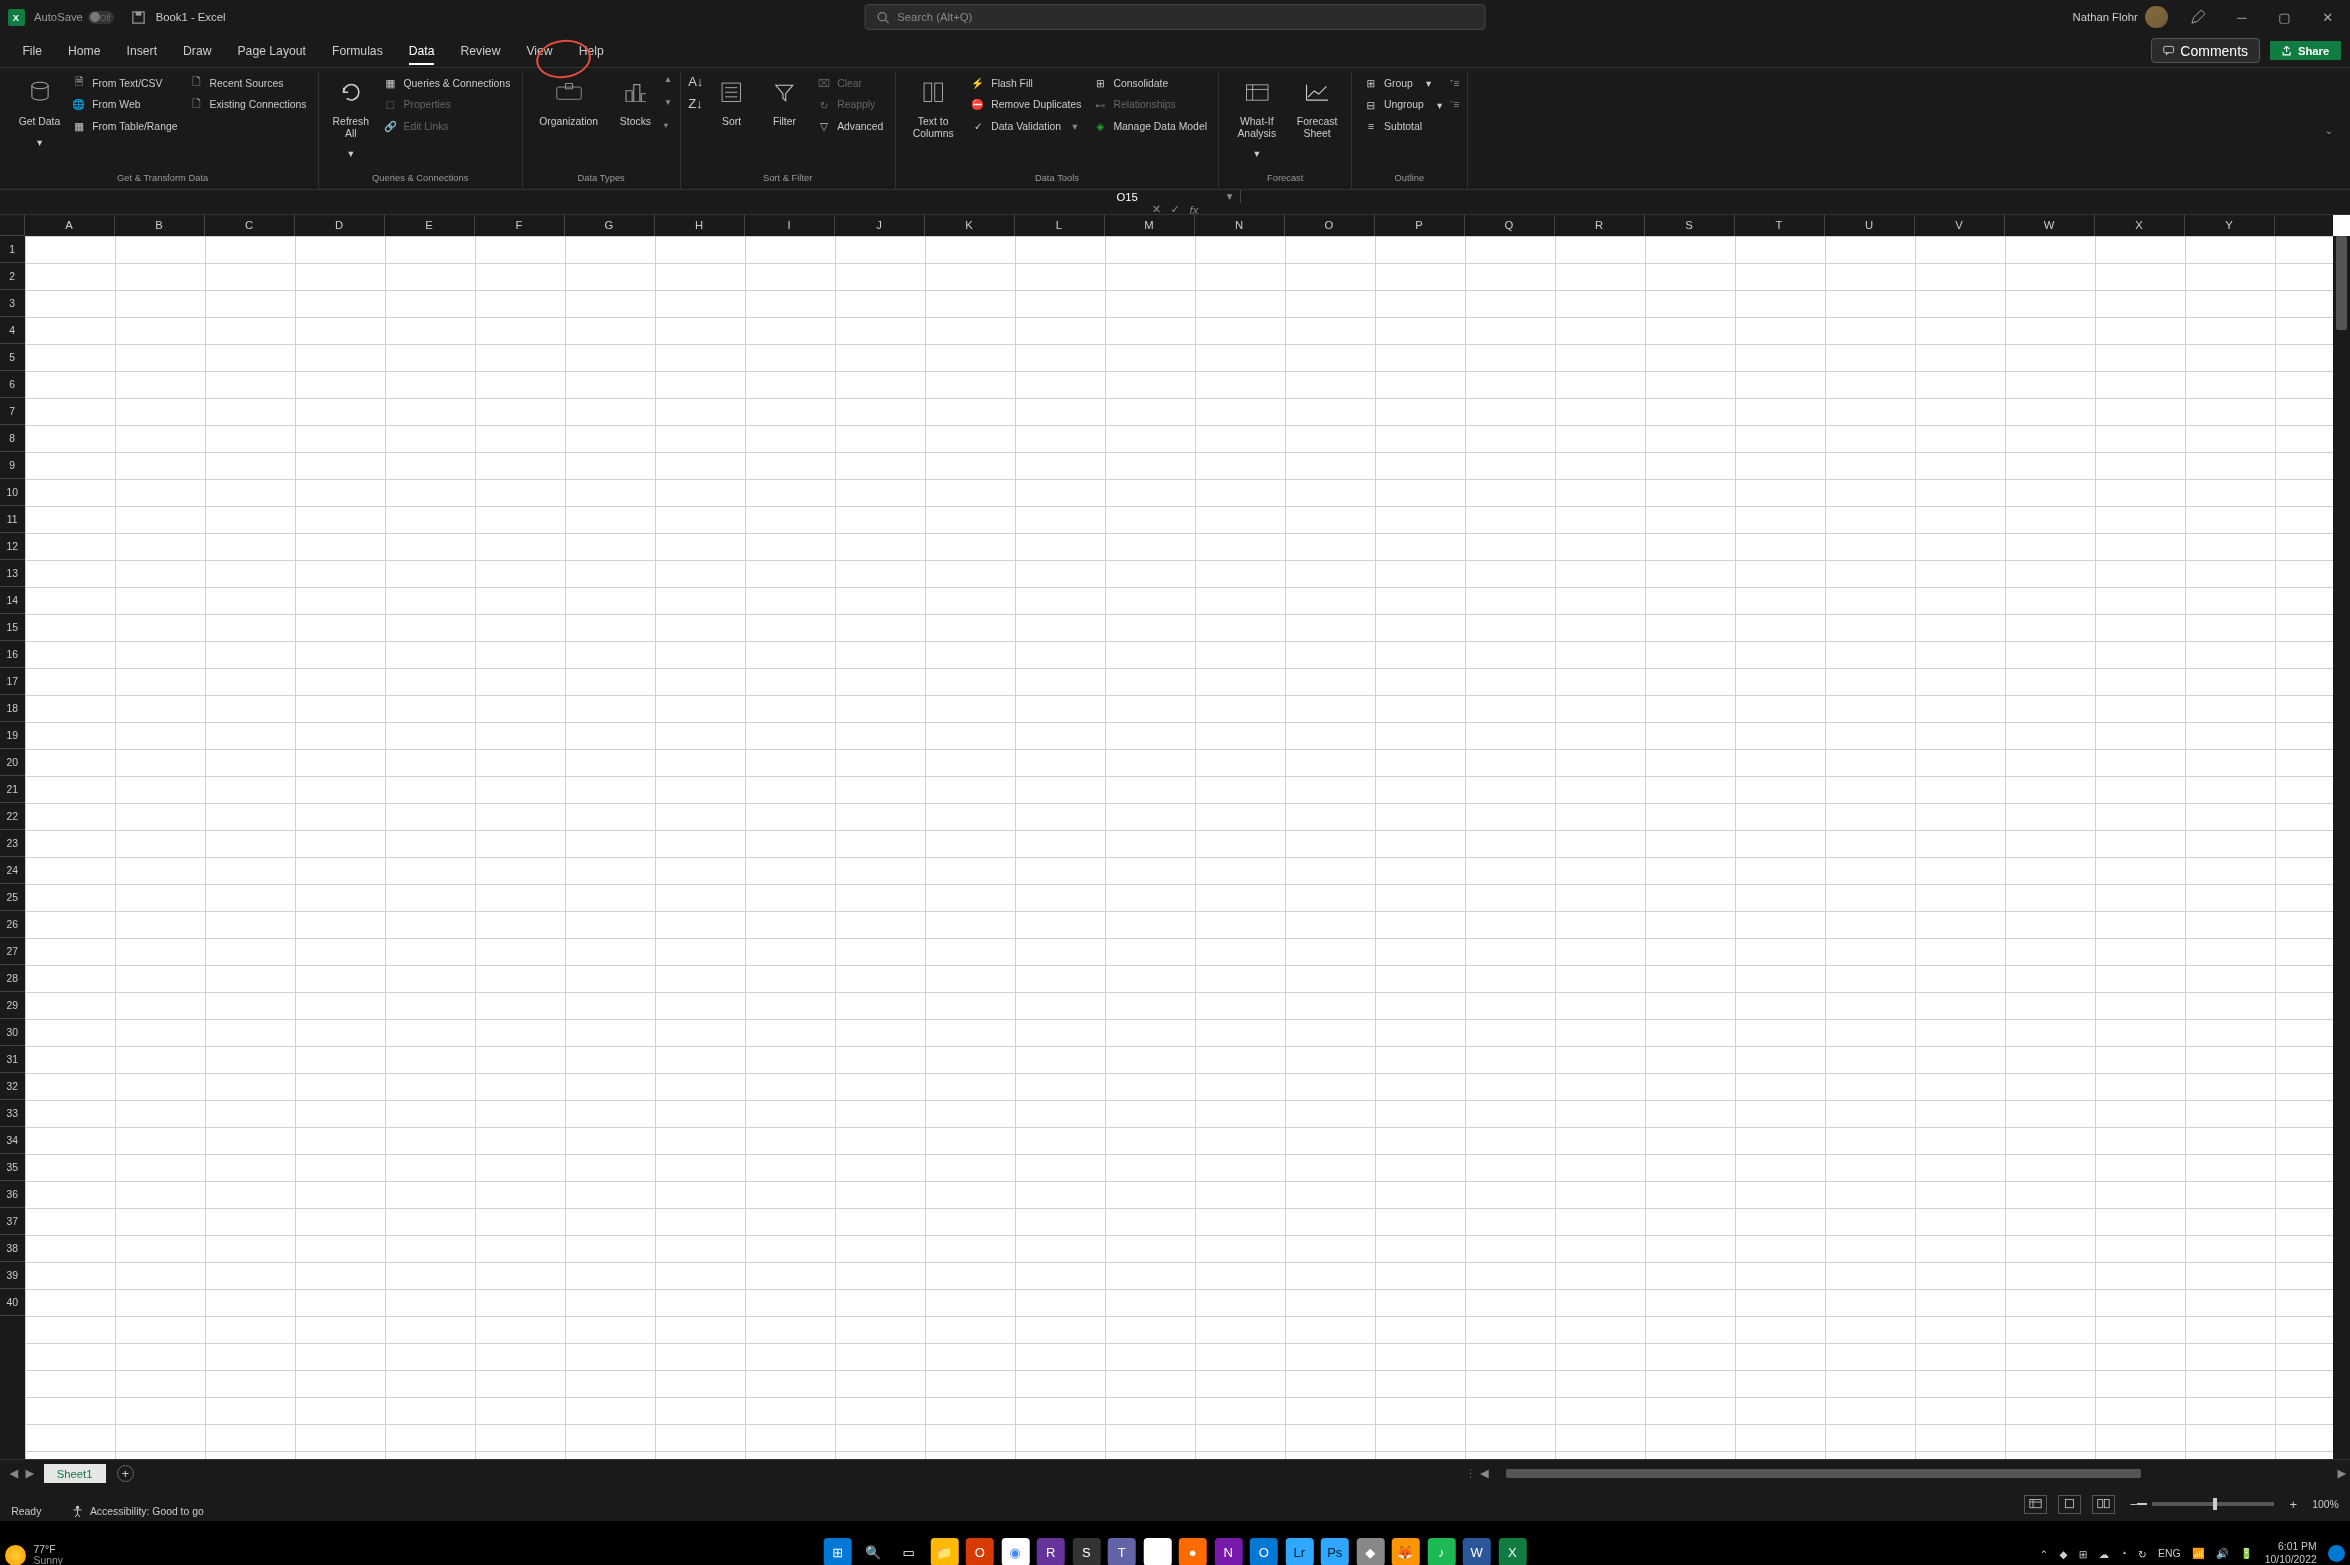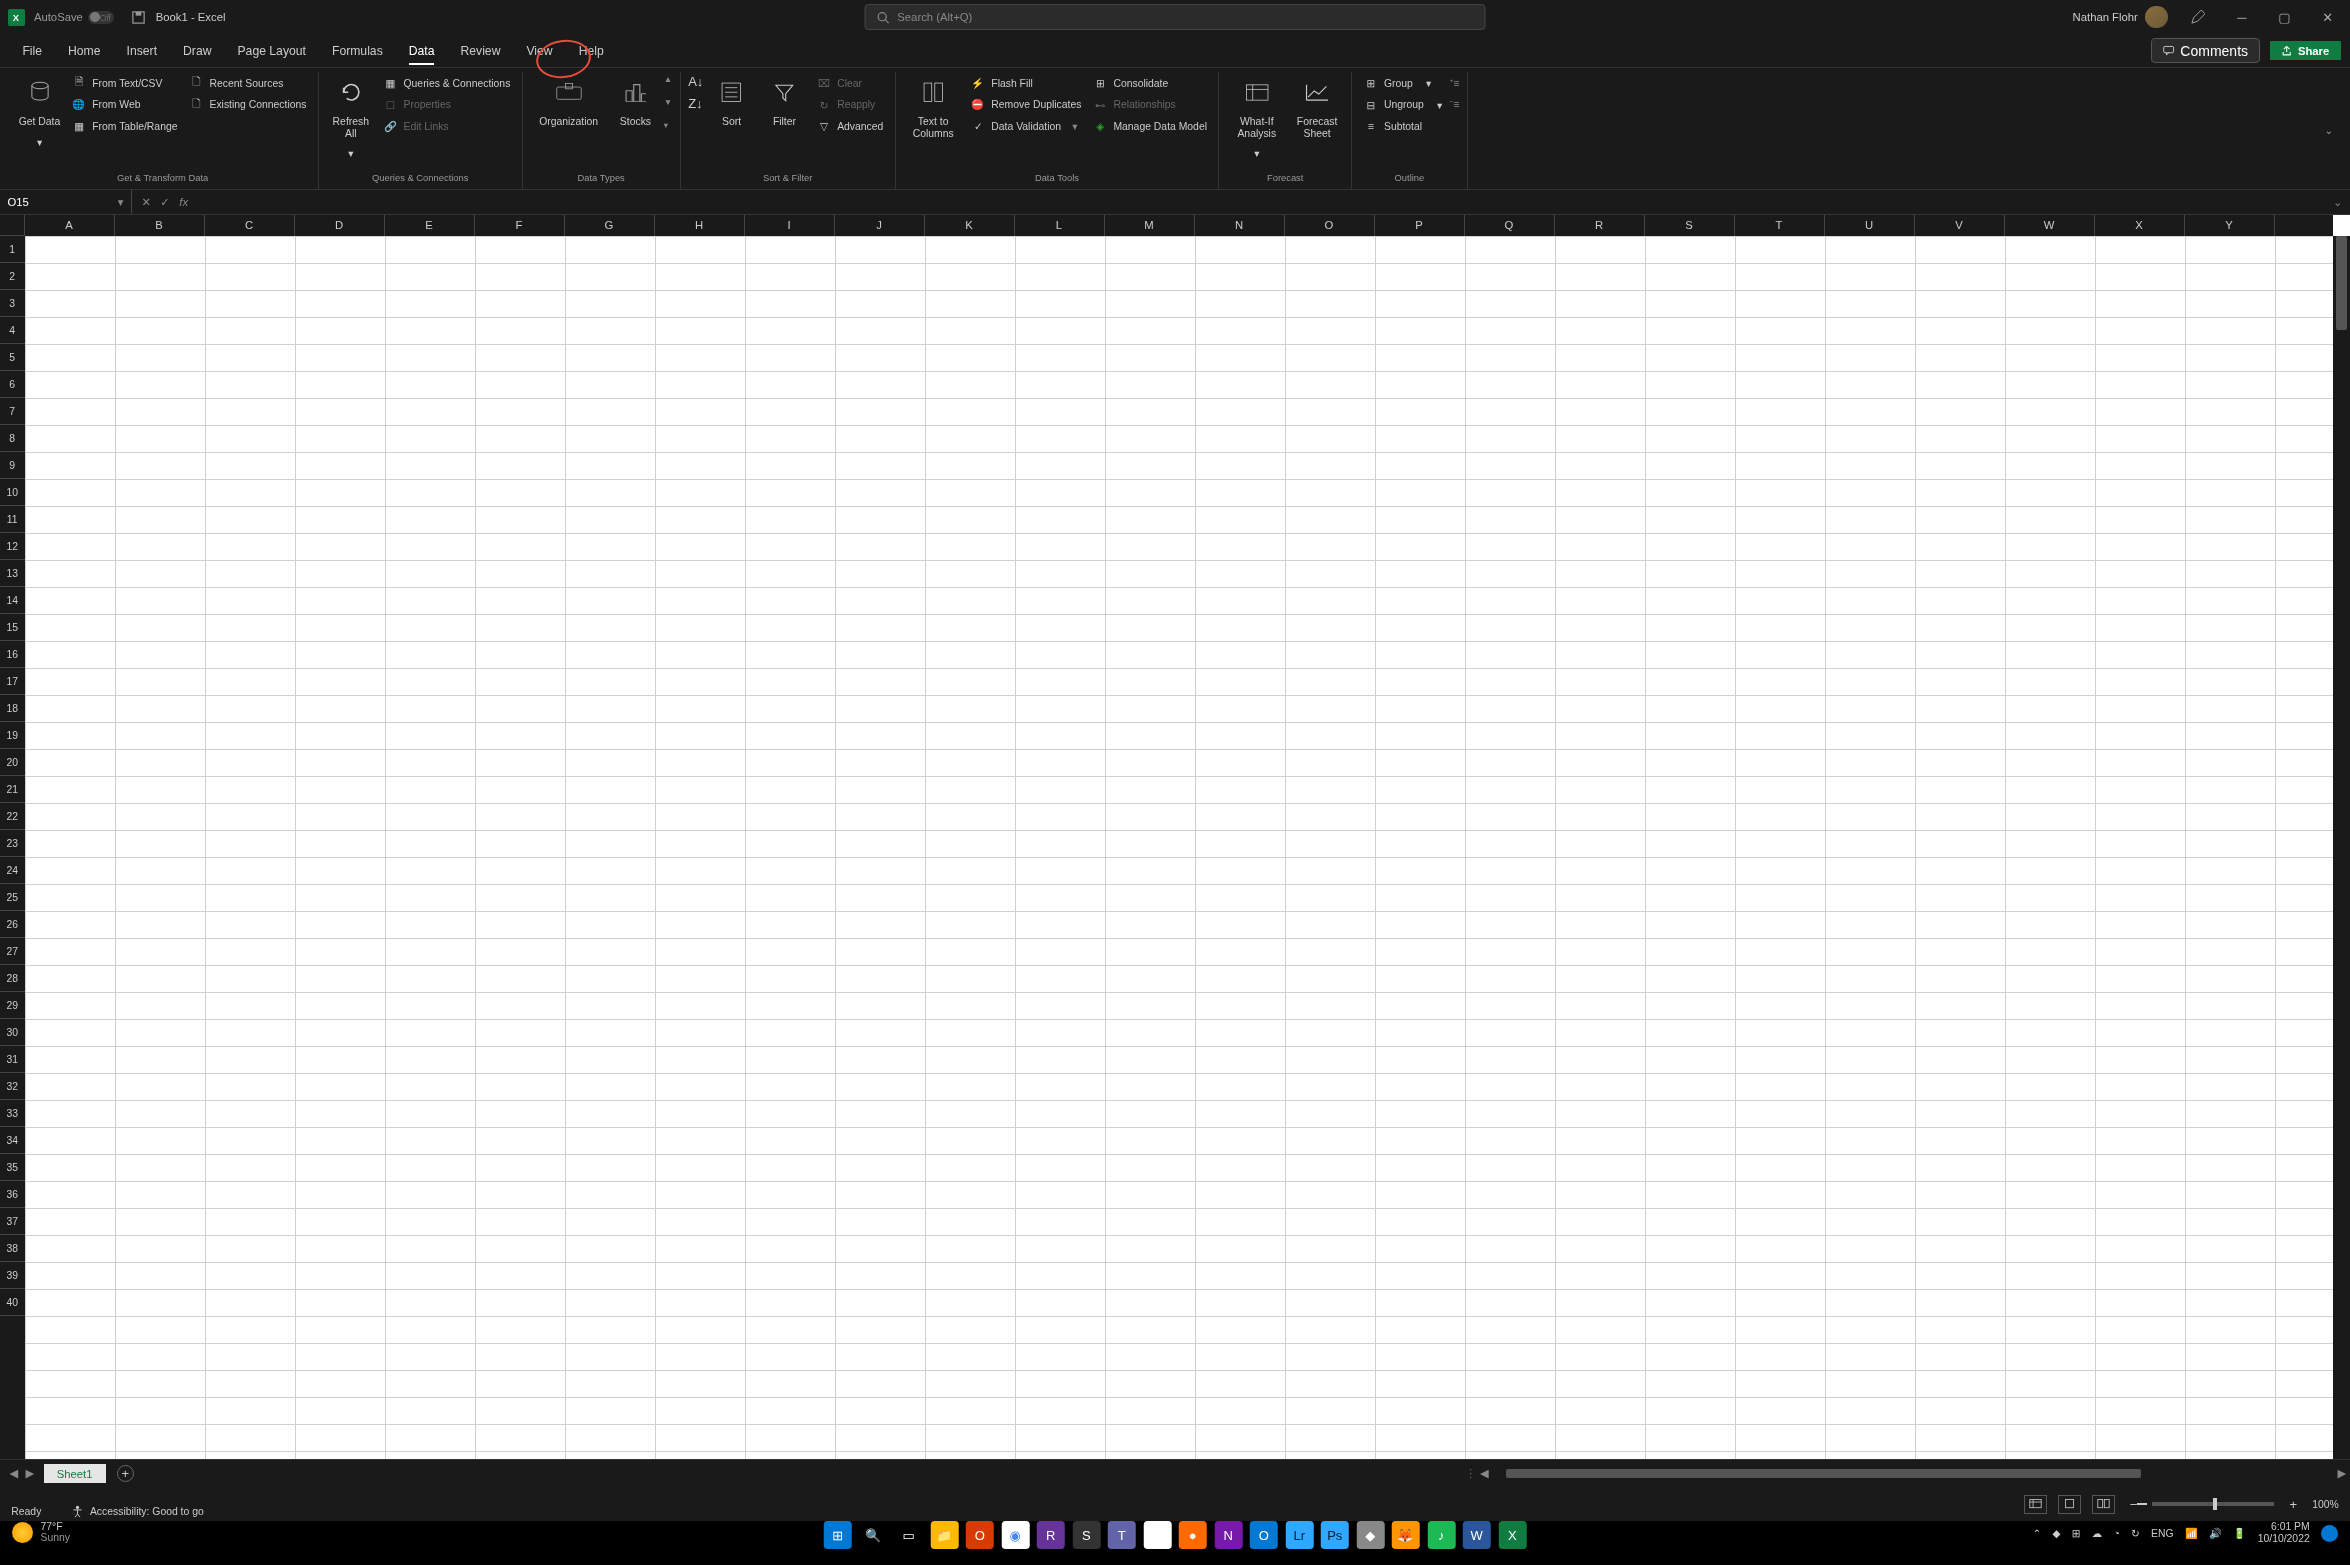--- a/index.html
+++ b/index.html
@@ -38,21 +38,21 @@
 .group-label { font-size: 9.4px; color: #999; padding: 1.9px 0 3.8px; }
 .big-btn { display: flex; flex-direction: column; align-items: center; justify-content: flex-start; width: 49px; padding: 3.8px 1.9px; color: #ccc; gap: 9px; text-align: center; line-height: 1.1; cursor:pointer;}
 .big-btn .icon { width: 30px; height: 30px; display:flex;align-items:center;justify-content:center;}
 .small-btn { display: flex; align-items: center; gap: 5.6px; padding: 1.9px 3.8px; color: #ccc; cursor:pointer; white-space:nowrap;}
 .small-btn.disabled { color: #666; }
 .small-btn .icon { width: 15px; height: 15px; display:flex;align-items:center;justify-content:center;}
 .vstack { display: flex; flex-direction: column; gap: 2.8px; }
 .collapse-arrow { margin-left:auto; align-self:center; padding-right:9.4px; color:#999;}
 
 
-.formula-bar { height: 26px; background: #1a1a1a; display: flex; align-items: center; border-top: 0.9px solid #333; border-bottom: 0.9px solid #333; font-size: 11.3px; }
+.formula-bar { height: 26px; background: #1a1a1a; display: flex; align-items: center; border-top: 0.9px solid #333; border-bottom: 0.9px solid #333; font-size: 11.3px; flex-direction: column; }
 .name-box { width: 132px; height: 100%; background: #1a1a1a; border-right: 0.9px solid #444; display: flex; align-items: center; padding: 0 7.5px; color: #fff; }
 .name-box .dd { margin-left: auto; color: #888; }
 .fb-btns { display: flex; align-items: center; gap: 1.9px; padding: 0 5.6px; color: #888; }
 .fb-btns span { padding: 0 3.8px; }
 .fx { font-style: italic; }
 .formula-input { flex: 1; height: 100%; background: #1a1a1a; padding: 0 5.6px; }
 .fb-expand { padding: 0 7.5px; color:#888;}
 
 
 .grid-area { position: relative; height: calc(100% - 34px - 34px - 121px - 26px - 28px - 34px - 45px); background: #fff; }
@@ -83,21 +83,21 @@
 .status-bar .acc { display:flex; align-items:center; gap:5.6px;}
 .status-bar .right { margin-left: auto; display: flex; align-items: center; gap: 11.3px; }
 .view-btn { width: 22.6px; height: 19px; border:0.9px solid #555; display:flex;align-items:center;justify-content:center;}
 .zoom-slider { width: 122px; height: 3.8px; background: #555; position:relative;}
 .zoom-slider::before,.zoom-slider::after { content:''; position:absolute; width:9.4px; height:1.9px; background:#ccc; top:0.9px;}
 .zoom-slider::before{left:-15px;} .zoom-slider::after{right:-15px;width:9.4px;height:9.4px;top:-2.8px;background:none;}
 .zoom-slider .handle { position:absolute; left:50%; top:-3.8px; width:3.8px; height:11.3px; background:#ccc;}
 .zoom-plus,.zoom-minus{color:#ccc;font-size:13px;padding:0 3.8px;}
 
 
-.taskbar { height: 45px; background: #000; display: flex; align-items: flex-start; padding: 0 12px; font-size: 10.4px; }
+.taskbar { height: 45px; background: #000; display: flex; align-items: flex-end; padding: 0 5px; font-size: 10.4px; }
 .taskbar .weather { display: flex; align-items: center; gap: 7.5px; }
 .taskbar .weather-icon { width: 21px; height: 21px; background: radial-gradient(circle,#ffcc33,#ff9900); border-radius: 50%; }
 .taskbar .center { position:absolute; left:50%; transform:translateX(-50%); display: flex; gap: 7.5px; align-items:center;}
 .taskbar .ticon { width: 28px; height: 28px; border-radius: 3.8px; display:flex;align-items:center;justify-content:center;font-size:13px; color:#fff;}
 .taskbar .right { margin-left: auto; display: flex; align-items: center; gap: 11.3px; color:#ccc;}
 .taskbar .clock { text-align: right; line-height:1.2;}
 
 svg { display: block; }
 </style>
 </head>

